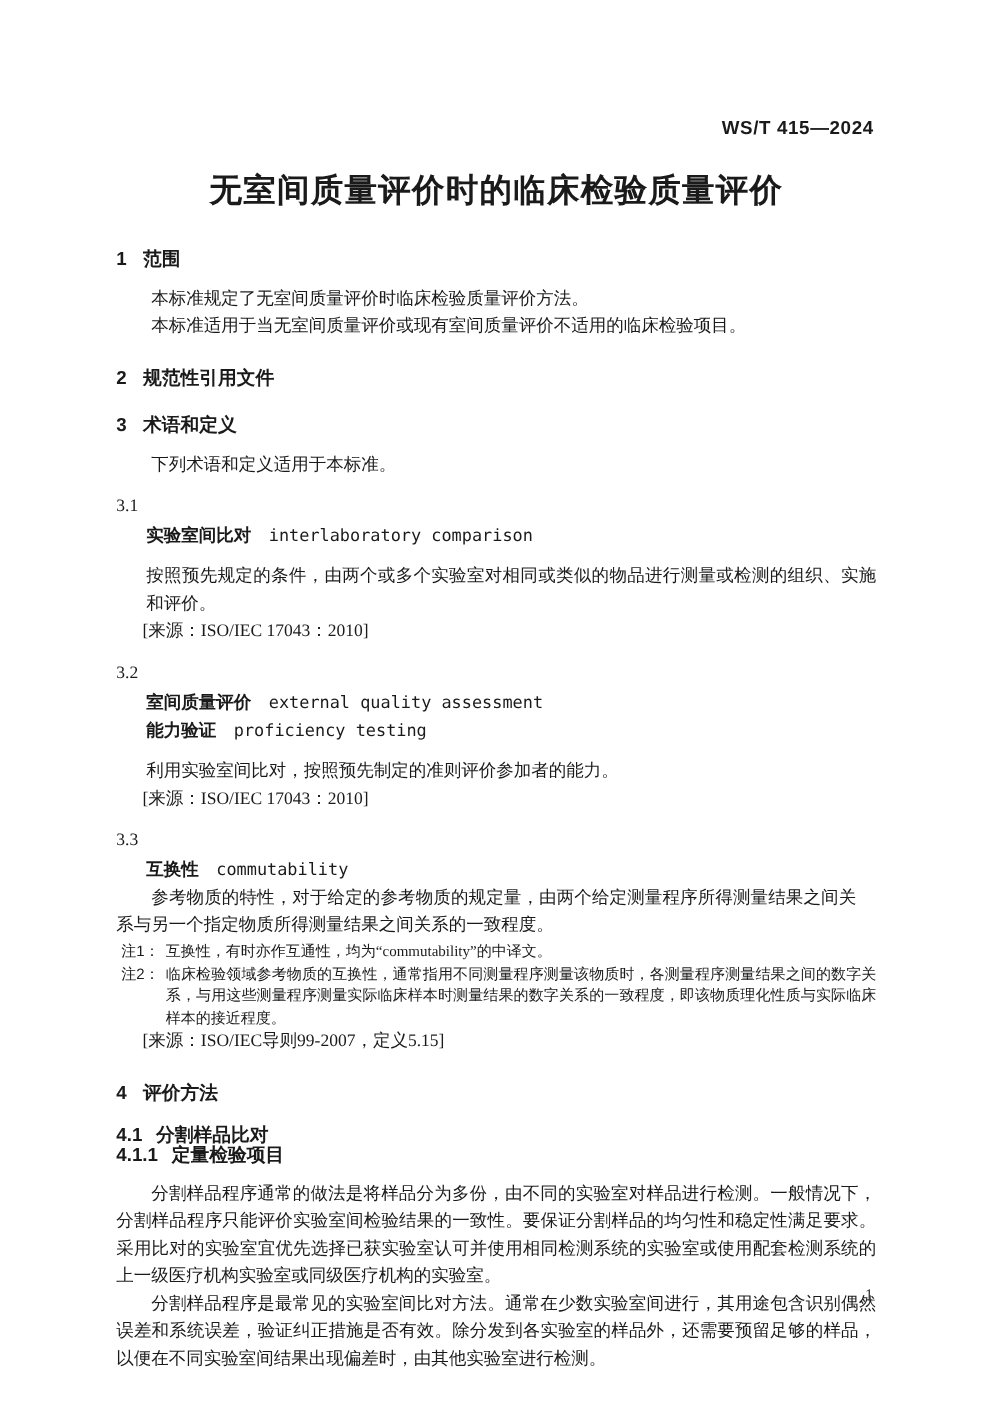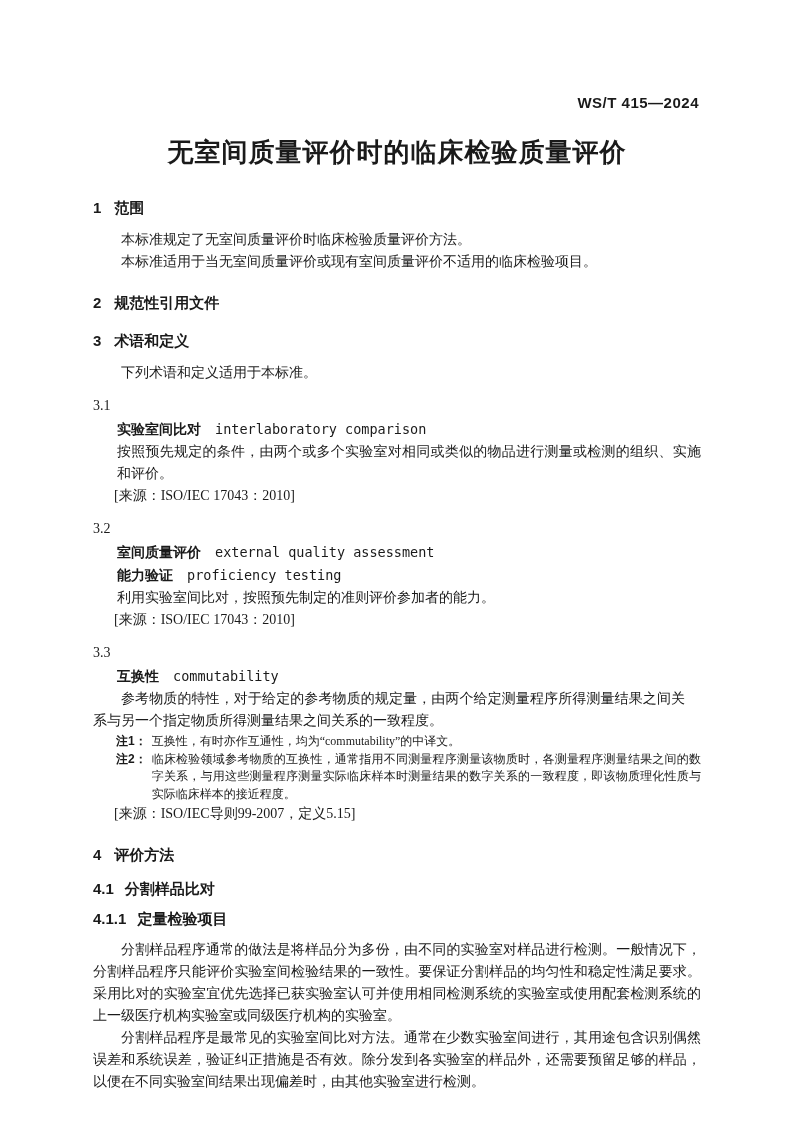--- a/index.html
+++ b/index.html
@@ -74,21 +74,21 @@
   .term-cn {
     font-family: Liberation Serif, serif;
     font-weight: bold;
   }
   .term-en {
     font-family: "DejaVu Sans Mono", "Liberation Mono", monospace;
     font-size: 13.5px;
     margin-left: 14px;
   }
   .def-block {
-    margin: 1px 0 0 0;
+    margin: 11px 0 0 0;
     padding-left: 24px;
     font-size: 14px;
     line-height: 22px;
     text-indent: 0;
     text-align: justify;
   }
   .def-flow {
     margin: 1px 16px 0 0;
     font-size: 14px;
     line-height: 22px;
@@ -105,22 +105,21 @@
   .note-row {
     display: flex;
     font-size: 12px;
     line-height: 17.5px;
     text-align: justify;
   }
   .note-label {
     flex: none;
     margin-right: 5px;
     font-family: "Liberation Sans", "DejaVu Sans", sans-serif;
-    font-weight: bold;
-    margin-left: 19px;
+    font-weight: normal;
   }
   .note-text { flex: 1; }
   .page-number {
     position: absolute;
     left: 692px;
     top: 1028px;
     font-size: 13px;
     color: #3a3a3a;
     font-family: "Liberation Serif", "DejaVu Serif", serif;
   }
@@ -190,21 +189,21 @@
     <div class="h-sec mt-sec">
       <span class="h-num">4</span>
       <span>评价方法</span>
     </div>
 
     <div class="h-sec h-sub" style="margin-top:18px">
       <span class="h-num">4.1</span>
       <span>分割样品比对</span>
     </div>
 
-    <div class="h-sec h-sub" style="margin-top:14px">
+    <div class="h-sec h-sub" style="margin-top:0">
       <span class="h-num">4.1.1</span>
       <span>定量检验项目</span>
     </div>
 
     <p class="body-p" style="margin-top:12px">分割样品程序通常的做法是将样品分为多份，由不同的实验室对样品进行检测。一般情况下，分割样品程序只能评价实验室间检验结果的一致性。要保证分割样品的均匀性和稳定性满足要求。采用比对的实验室宜优先选择已获实验室认可并使用相同检测系统的实验室或使用配套检测系统的上一级医疗机构实验室或同级医疗机构的实验室。</p>
     <p class="body-p">分割样品程序是最常见的实验室间比对方法。通常在少数实验室间进行，其用途包含识别偶然误差和系统误差，验证纠正措施是否有效。除分发到各实验室的样品外，还需要预留足够的样品，以便在不同实验室间结果出现偏差时，由其他实验室进行检测。</p>
 
   </div>
 
   <div class="page-number">1</div>

